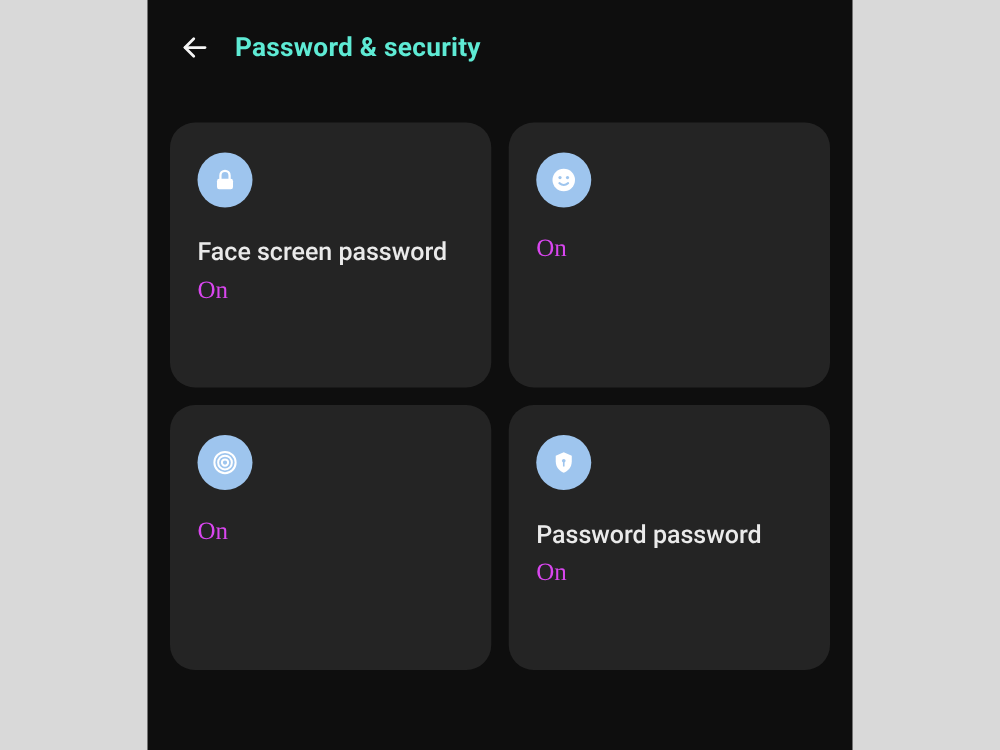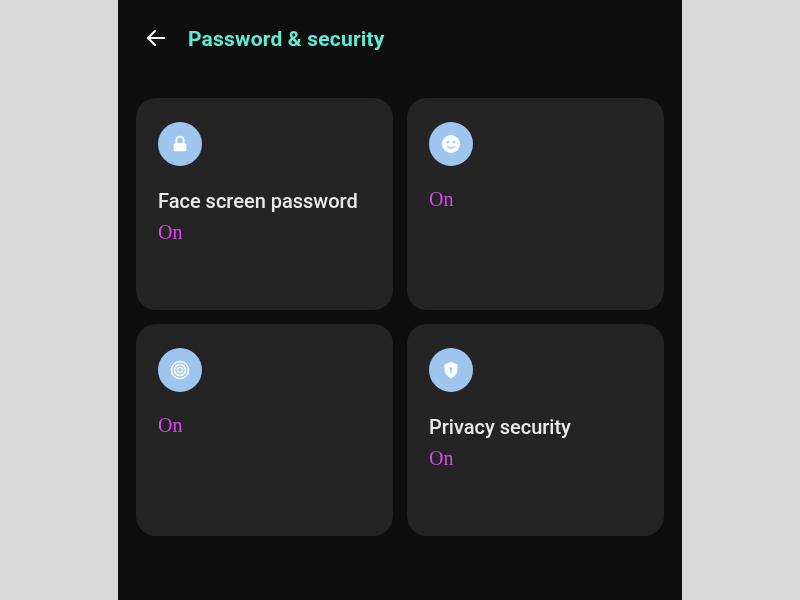--- a/index.html
+++ b/index.html
@@ -128,18 +128,18 @@
     </div>
 
     <div class="card">
       <div class="icon-circle">
         <svg width="22" height="22" viewBox="0 0 24 24">
           <path d="M12 3 L19 6 V11 C19 16 16 19.5 12 21 C8 19.5 5 16 5 11 V6 Z" fill="#ffffff"></path>
           <circle cx="12" cy="10.5" r="1.6" fill="#9ec5ee"></circle>
           <rect x="11.3" y="11.5" width="1.4" height="4" fill="#9ec5ee"></rect>
         </svg>
       </div>
-      <div class="card-title">Privacy security</div>
+      <div class="card-title">Password password</div>
       <div class="card-status">On</div>
     </div>
 
   </div>
 </div>
 
 </body></html>

